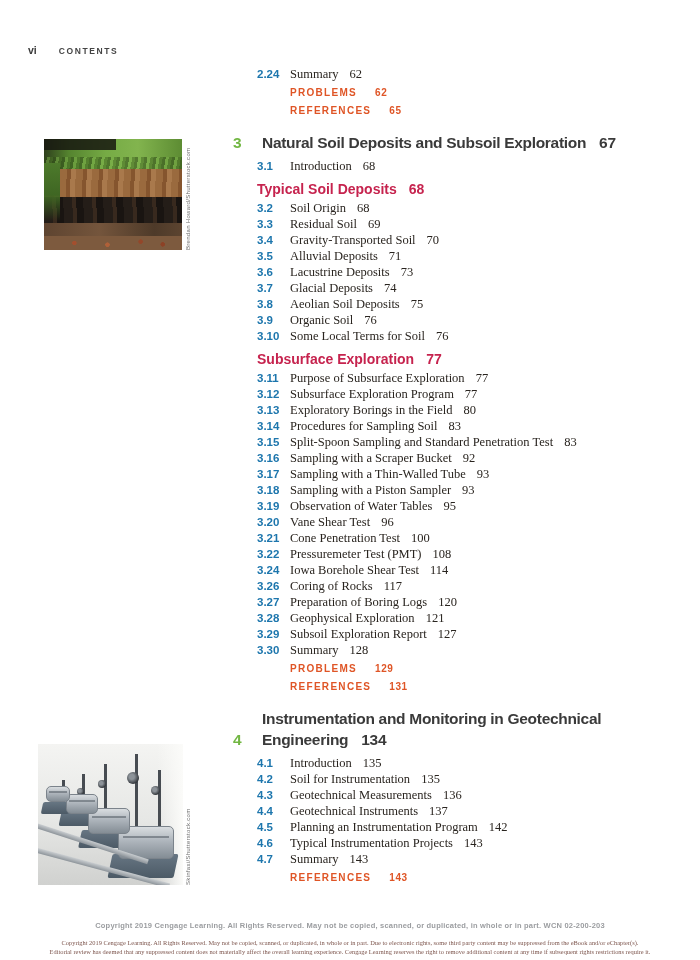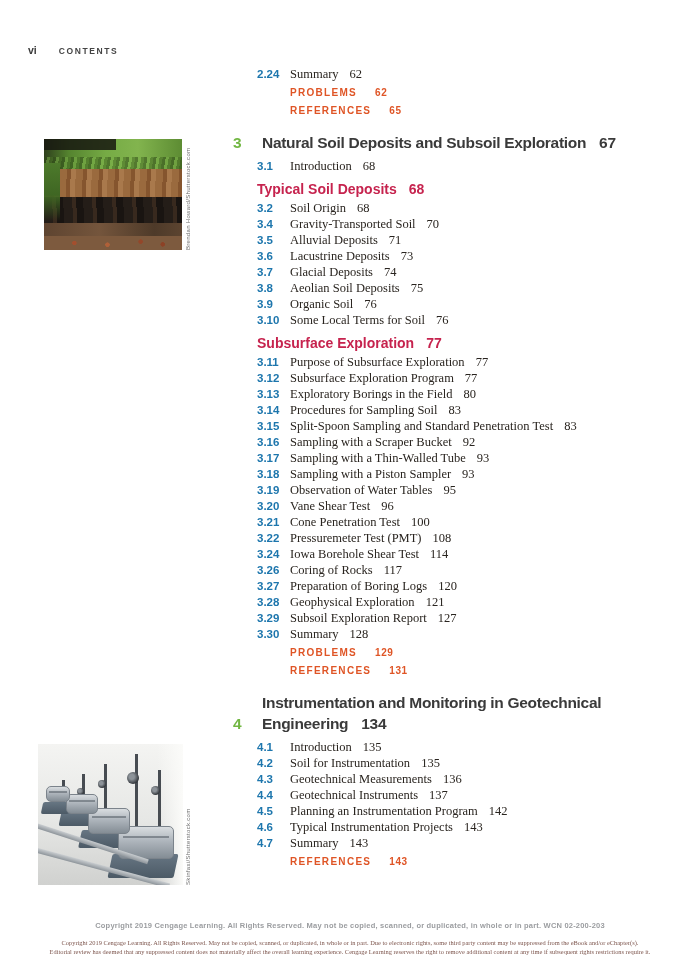--- a/index.html
+++ b/index.html
@@ -173,20 +173,24 @@
       </div>
       <div class="row section">
         <span class="t">Typical Soil Deposits</span>
         <span class="pg">68</span>
       </div>
       <div class="row entry">
         <span class="num">3.2</span>
         <span class="entry-title"><span class="t">Soil Origin</span><span class="pg">68</span></span>
       </div>
       <div class="row entry">
+        <span class="num">3.3</span>
+        <span class="entry-title"><span class="t">Residual Soil</span><span class="pg">69</span></span>
+      </div>
+      <div class="row entry">
         <span class="num">3.4</span>
         <span class="entry-title"><span class="t">Gravity-Transported Soil</span><span class="pg">70</span></span>
       </div>
       <div class="row entry">
         <span class="num">3.5</span>
         <span class="entry-title"><span class="t">Alluvial Deposits</span><span class="pg">71</span></span>
       </div>
       <div class="row entry">
         <span class="num">3.6</span>
         <span class="entry-title"><span class="t">Lacustrine Deposits</span><span class="pg">73</span></span>

